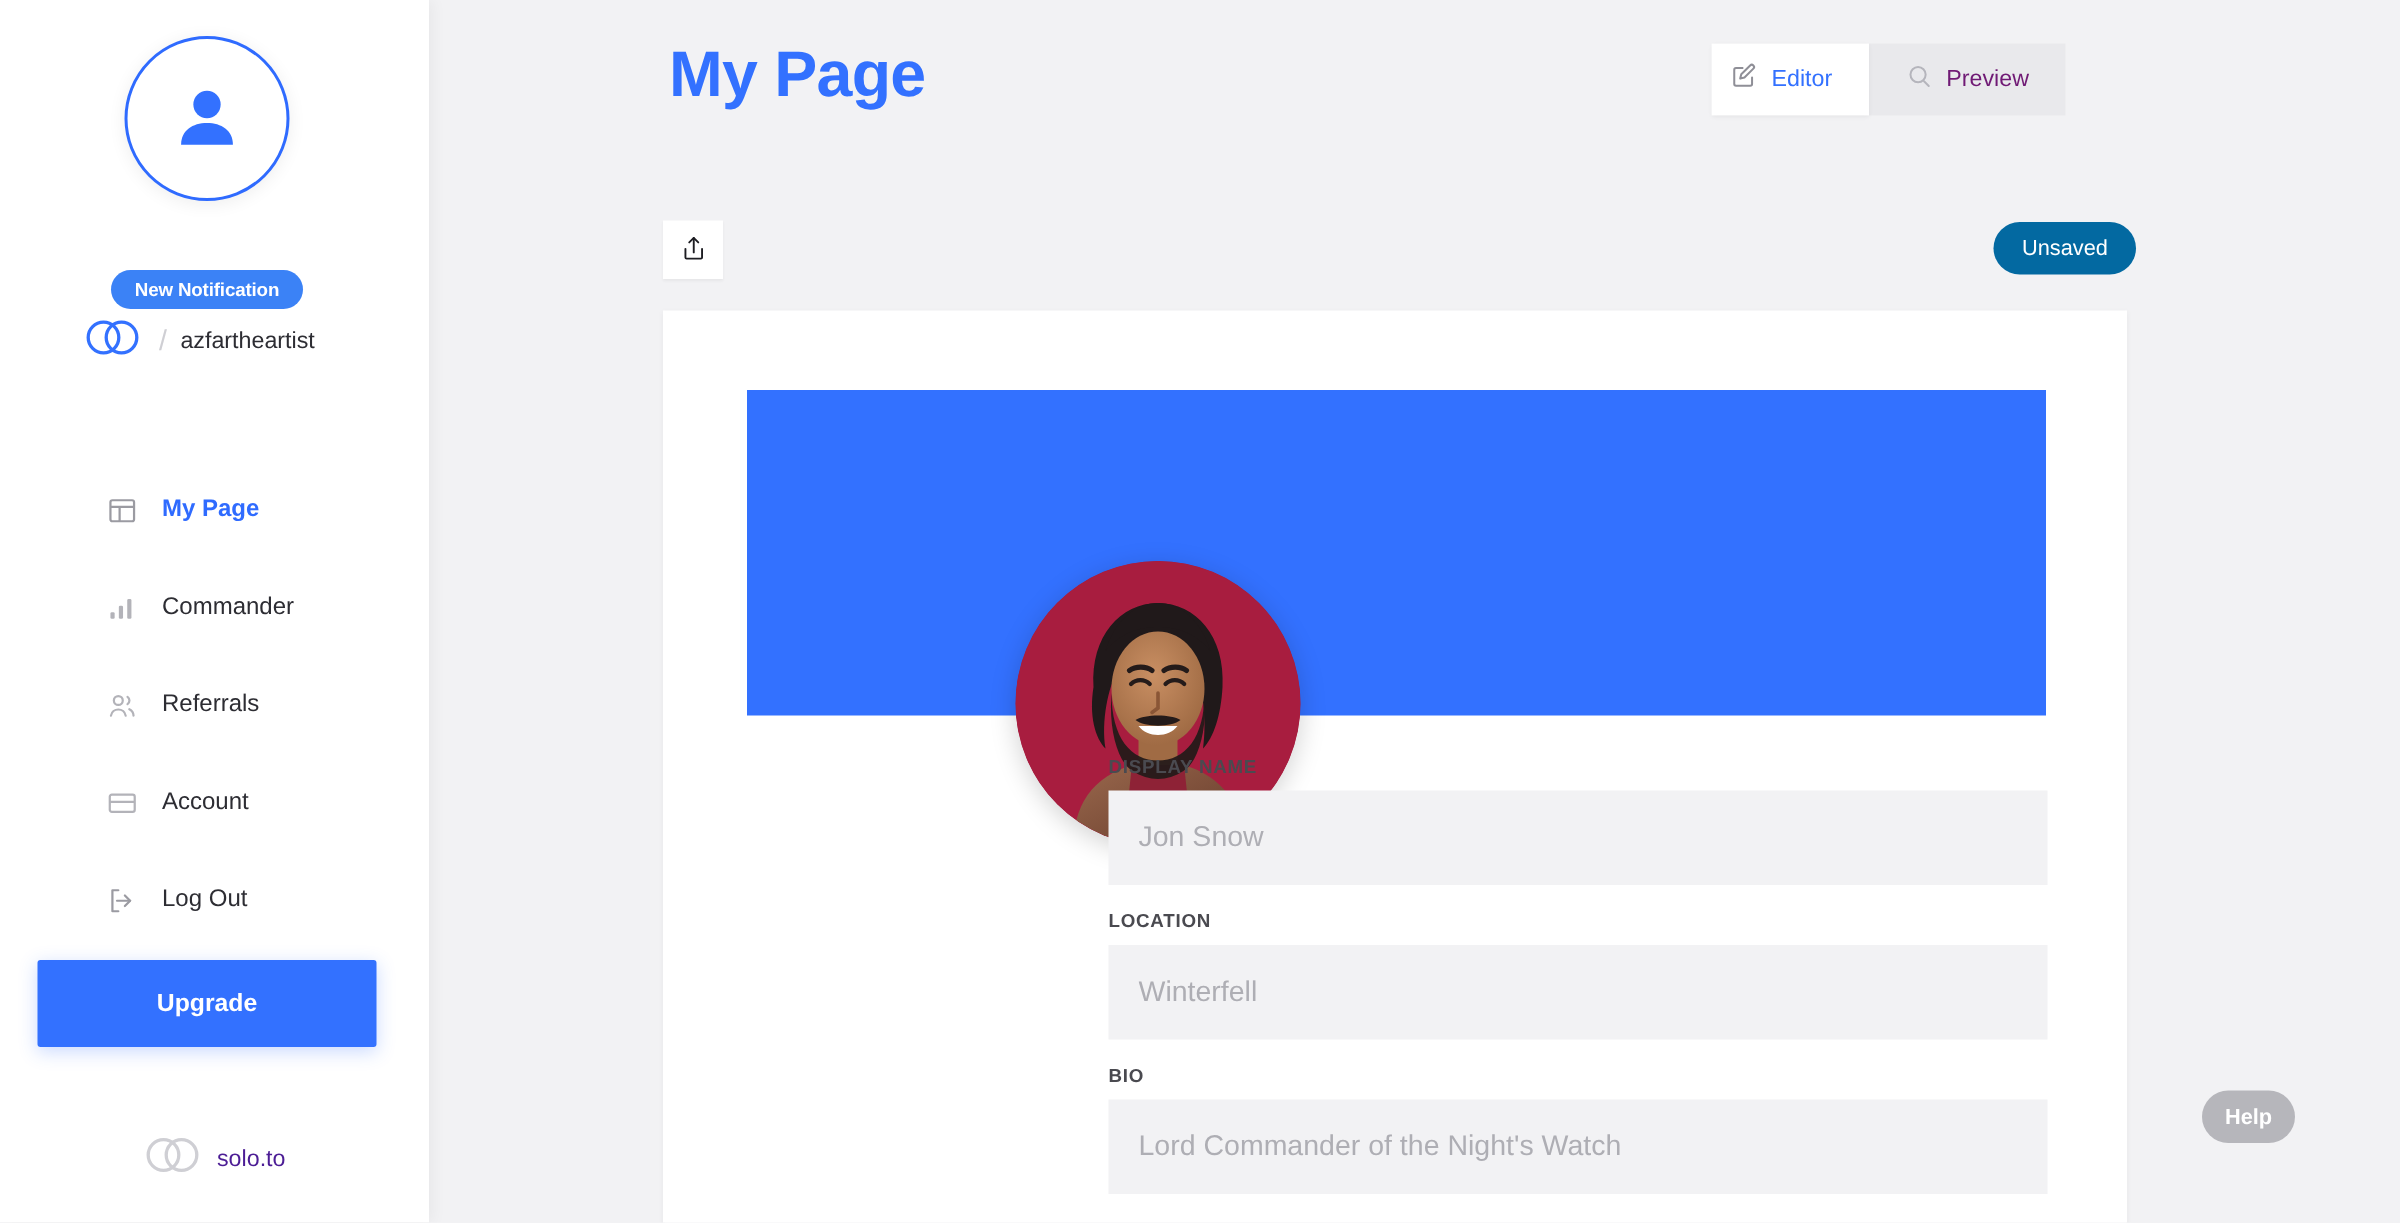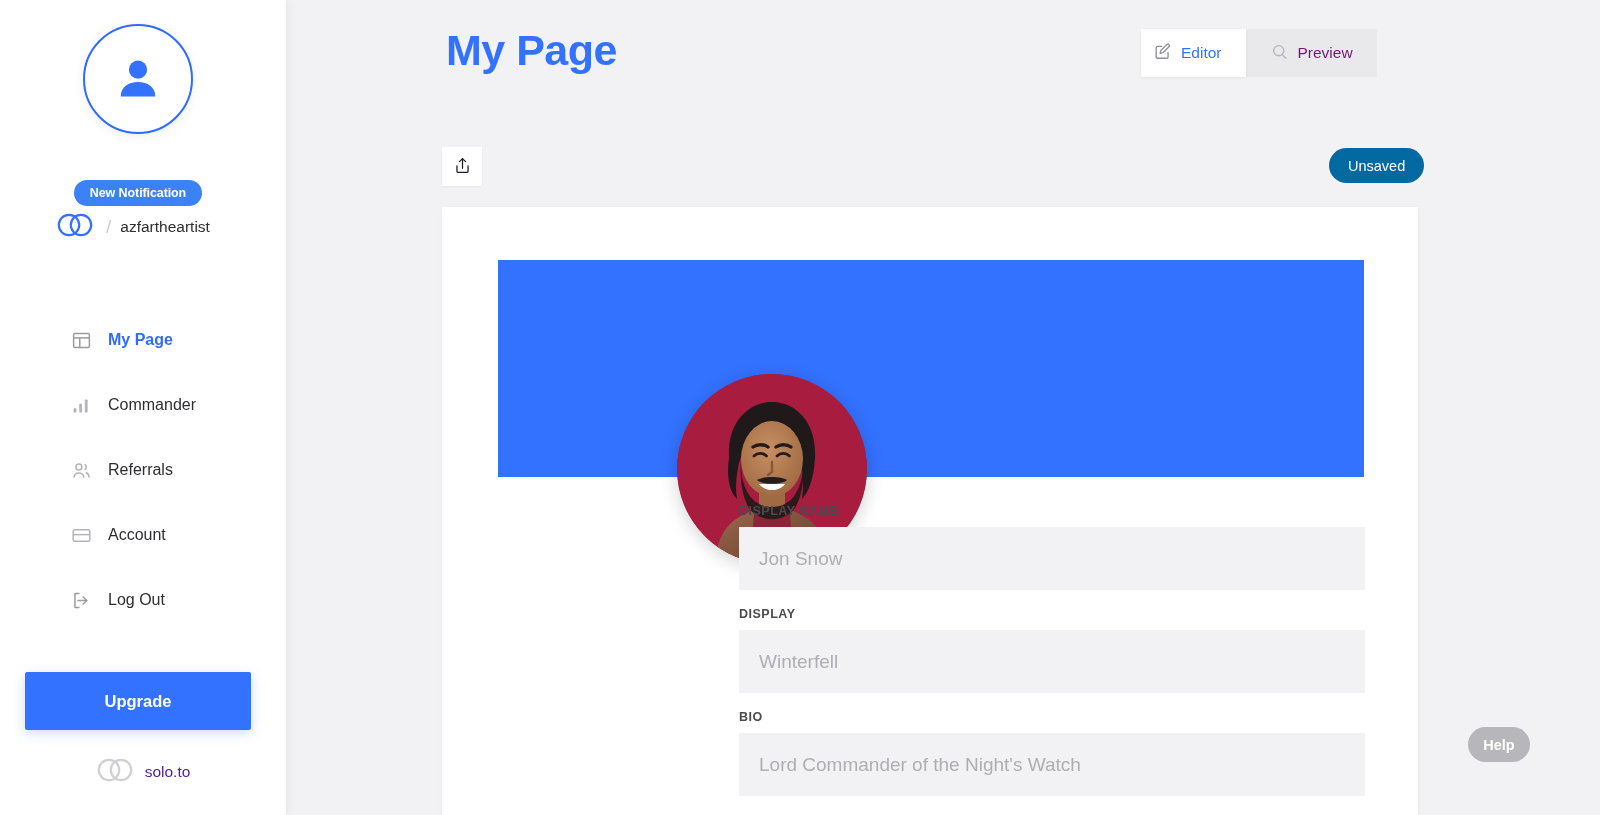--- a/index.html
+++ b/index.html
@@ -55,21 +55,21 @@
   }
   .nav-icon {
     width: 22px; height: 22px;
     display: flex; align-items: center; justify-content: center;
     margin-right: 16px; flex: none;
   }
   .nav-label { font-size: 16px; color: #2d2d33; }
   .nav-item.active .nav-label { color: #2f6bff; font-weight: bold; }
 
   .upgrade-btn {
-    position: absolute; left: 25px; top: 672px;
+    position: absolute; left: 25px; top: 640px;
     width: 226px; height: 58px;
     background: #3371ff; color: #fff;
     border: none; border-radius: 2px;
     font-size: 16.5px; font-weight: bold;
     font-family: "Liberation Sans", sans-serif;
     cursor: pointer;
     box-shadow: 0 3px 12px rgba(51,113,255,0.25);
   }
   .brand-footer {
     position: absolute; left: 0; top: 757px; width: 286px;
@@ -349,21 +349,21 @@
             <path d="M60 60c6-20 20-32 35-32s29 12 35 32c-10-12-22-16-35-16s-25 4-35 16z" fill="#20191a"></path>
           </g>
         </svg>
       </div>
 
       <div class="form">
 
         <div class="field-label">DISPLAY NAME</div>
         <input class="field-input" type="text" placeholder="Jon Snow" style="">
 
-        <div class="field-label">DISPLAY</div>
+        <div class="field-label">LOCATION</div>
         <input class="field-input" type="text" placeholder="Winterfell" style="">
 
         <div class="field-label">BIO</div>
         <input class="field-input" type="text" placeholder="Lord Commander of the Night's Watch" style="">
       </div>
     </section>
 
     <button class="help-btn">Help</button>
   </main>
 </div>

